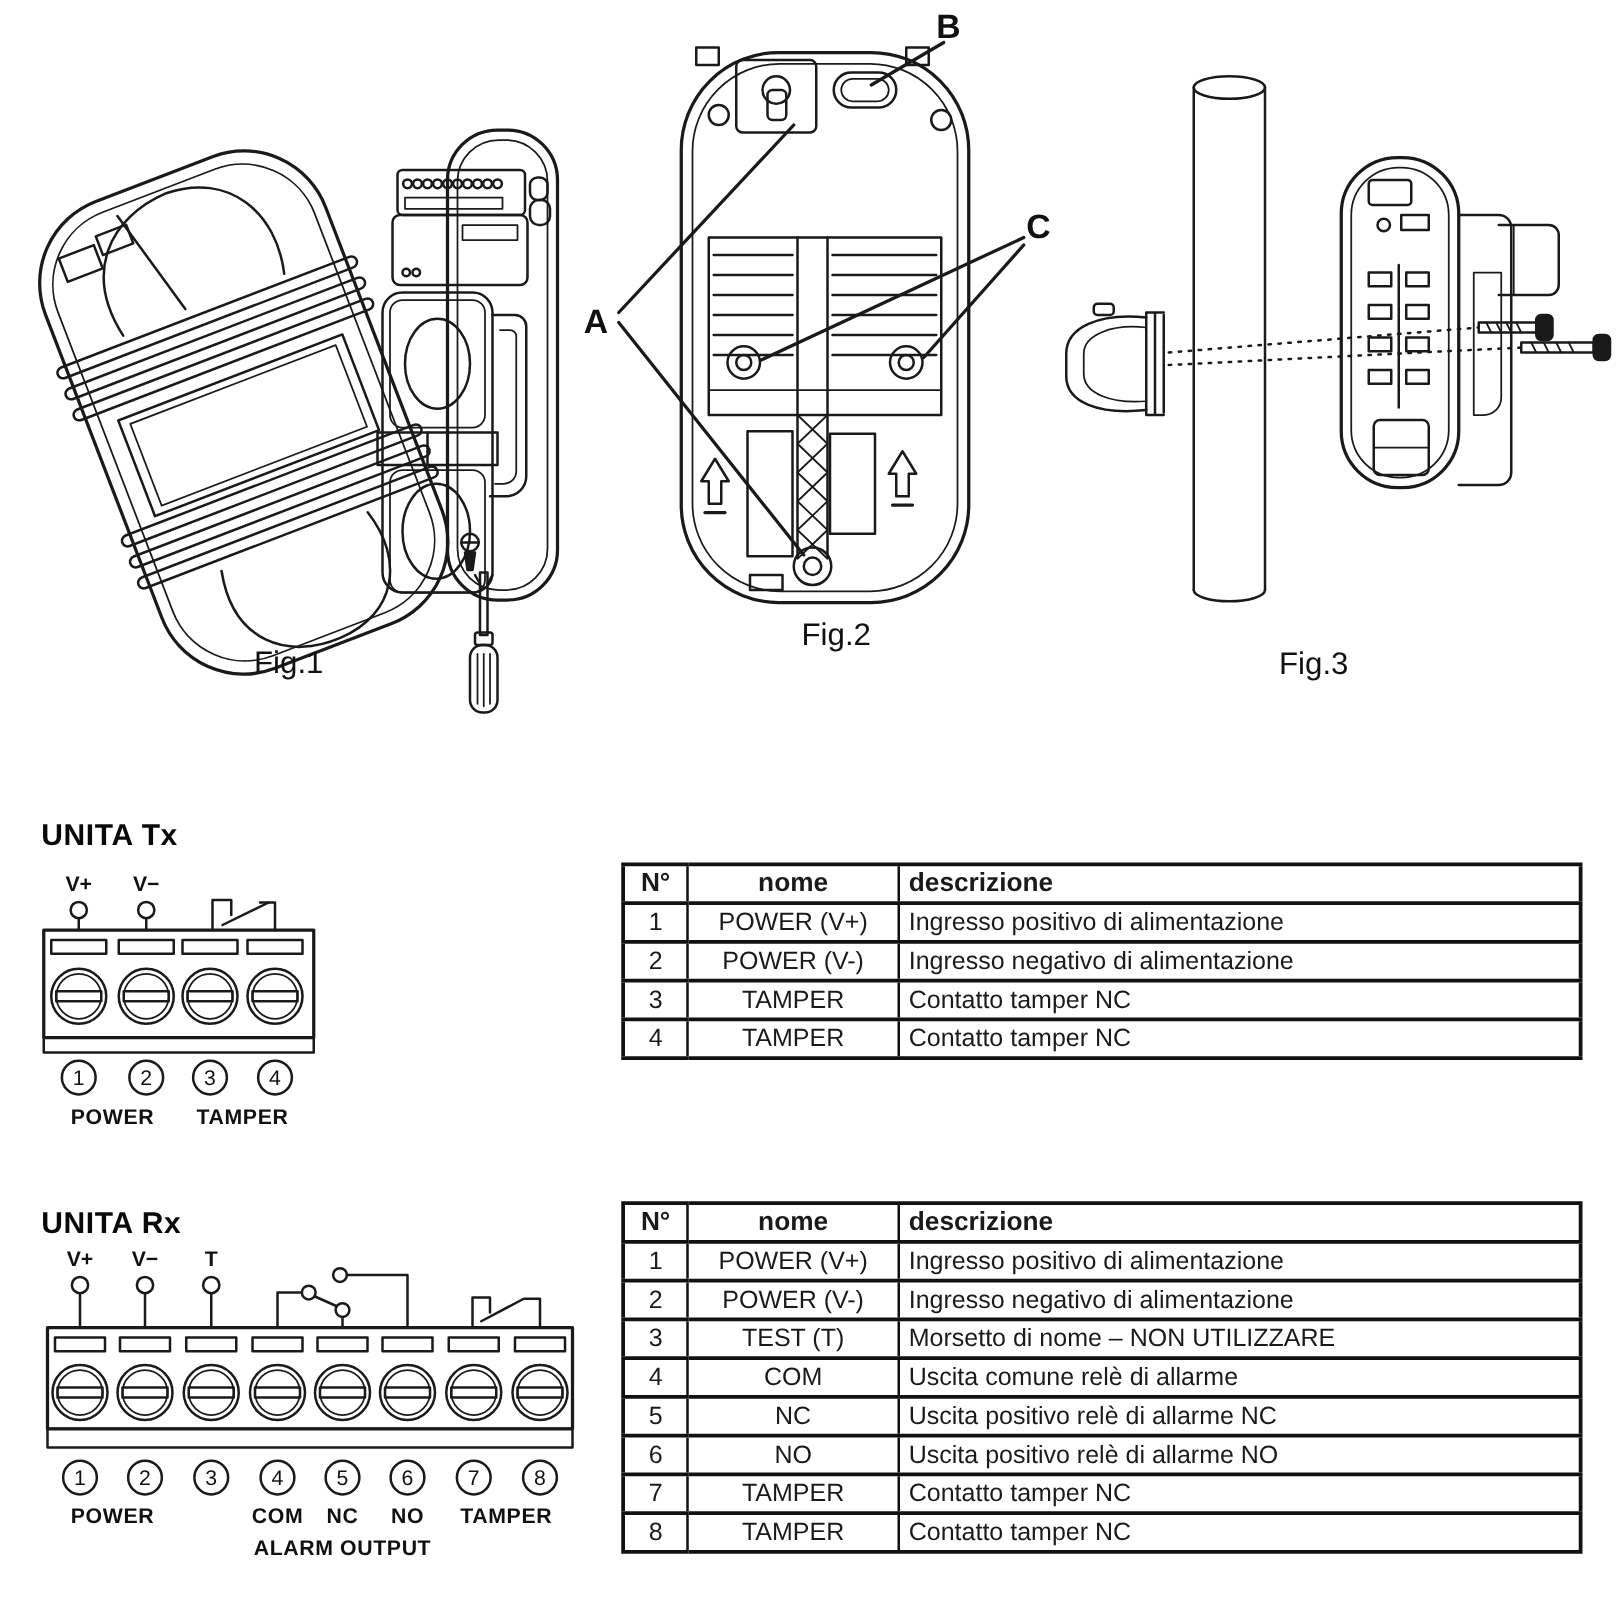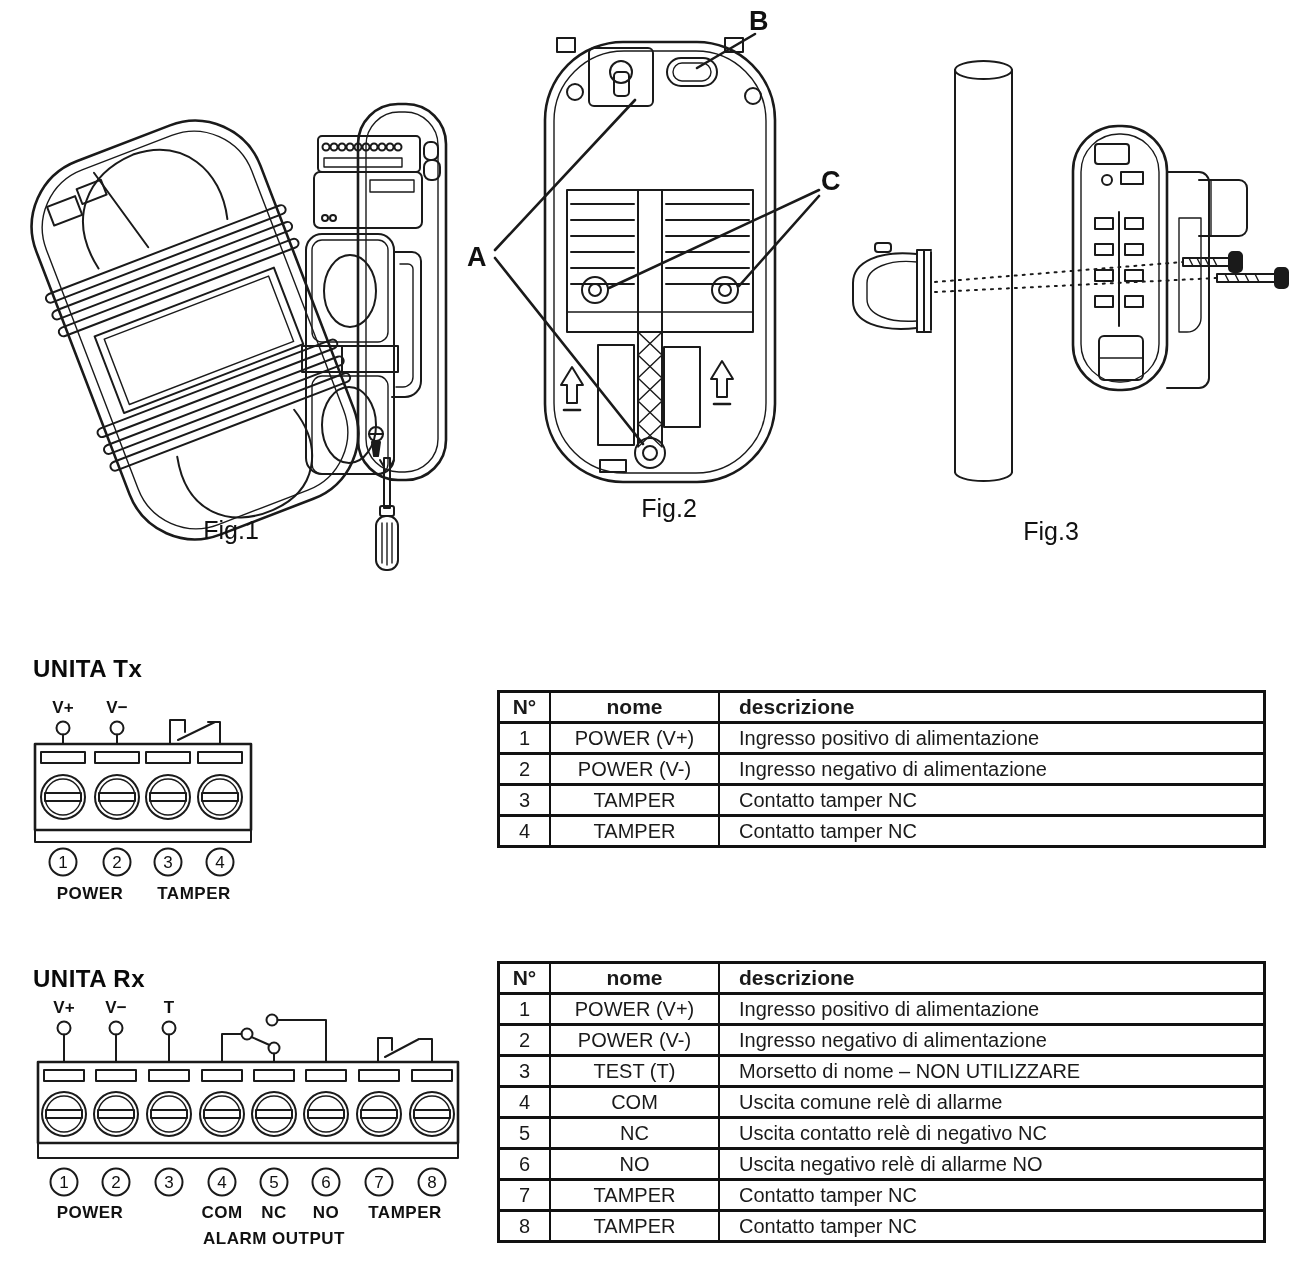--- a/index.html
+++ b/index.html
@@ -20,21 +20,21 @@
   #tx-title{top:655px;}
   #rx-title{top:965px;text-align:right;}
   #cap1{left:166px;top:516px;}
   #cap2{left:604px;top:494px;}
   #cap3{left:986px;top:517px;}
   table.data{position:absolute;border-collapse:collapse;table-layout:fixed;background:#fff;
              border:3px solid #111;}
   table.data th,table.data td{border-style:solid;border-color:#111;border-width:3px 2px;
              height:28px;font-size:20px;padding:0 4px;white-space:nowrap;overflow:hidden;color:#1a1a1a;}
   table.data th{font-size:21px;font-weight:700;text-align:center;}
-  table.data th.c2,table.data td.c2{text-align:left;padding-left:19px;}
+  table.data th.c2,table.data td.c2{text-align:left;padding-left:7px;}
   table.data td.c0,table.data td.c1{text-align:center;}
   table.data .c0{width:41px;}
   table.data .c1{width:159px;}
   #tx-table{left:497px;top:690px;width:769px;}
   #rx-table{left:497px;top:961px;width:769px;}
 </style>
 </head>
 <body>
 
 <div class="page">
@@ -490,26 +490,26 @@
           <td class="c2">Morsetto di nome – NON UTILIZZARE</td>
         </tr>
         <tr>
           <td class="c0">4</td>
           <td class="c1">COM</td>
           <td class="c2">Uscita comune relè di allarme</td>
         </tr>
         <tr>
           <td class="c0">5</td>
           <td class="c1">NC</td>
-          <td class="c2">Uscita contatto relè di negativo NC</td>
+          <td class="c2">Uscita positivo relè di allarme NC</td>
         </tr>
         <tr>
           <td class="c0">6</td>
           <td class="c1">NO</td>
-          <td class="c2">Uscita negativo relè di allarme NO</td>
+          <td class="c2">Uscita positivo relè di allarme NO</td>
         </tr>
         <tr>
           <td class="c0">7</td>
           <td class="c1">TAMPER</td>
           <td class="c2">Contatto tamper NC</td>
         </tr>
         <tr>
           <td class="c0">8</td>
           <td class="c1">TAMPER</td>
           <td class="c2">Contatto tamper NC</td>

